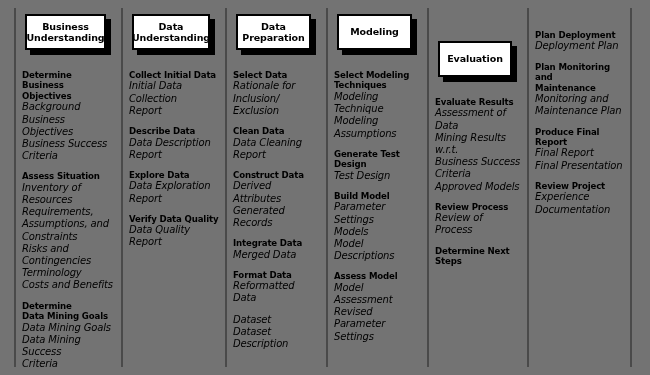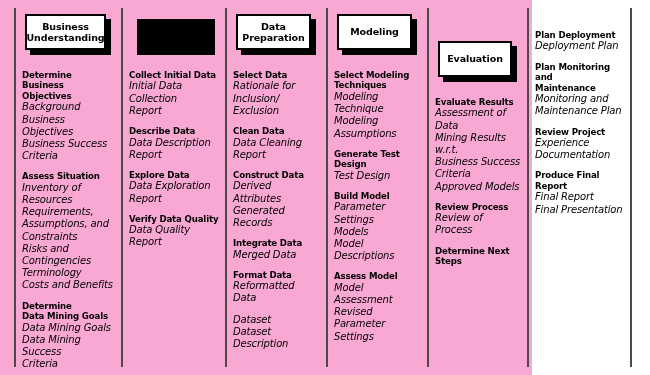--- a/index.html
+++ b/index.html
@@ -10,23 +10,23 @@
   body {
     width: 650px;
     height: 375px;
     font-family: "DejaVu Sans", sans-serif;
     color: #000000;
     overflow: hidden;
   }
 
   #diagram {
     position: relative;
-    width: 532px;
+    width: 650px;
     height: 375px;
-    background: #f9a8d4;
+    background: #737373;
   }
 
   
   .divider {
     position: absolute;
     top: 8px;
     bottom: 8px;
     width: 2px;
     background: #4a4a4a;
   }
@@ -153,20 +153,22 @@
               <div class="output">Initial Assessment of
   Tools and
   Techniques</div>
             </div>
           </div>
         </div>
       </div>
       <div class="column" style="position: absolute; left: 121px; top: 0px; width: 104px; height: 375px;">
         <div class="phase-header-wrap">
           <div class="phase-header-shadow"></div>
+          <div class="phase-header">Data
+Understanding</div>
         </div>
         <div class="body">
           <div class="group">
             <div class="task">Collect Initial Data</div>
             <div class="outputs">
               <div class="output">Initial Data Collection
   Report</div>
             </div>
           </div>
           <div class="group">
@@ -314,31 +316,31 @@
           </div>
           <div class="group">
             <div class="task">Plan Monitoring and
     Maintenance</div>
             <div class="outputs">
               <div class="output">Monitoring and
   Maintenance Plan</div>
             </div>
           </div>
           <div class="group">
+            <div class="task">Produce Final Report</div>
+            <div class="outputs">
+              <div class="output">Final Report</div>
+              <div class="output">Final Presentation</div>
+            </div>
+          </div>
+          <div class="group">
             <div class="task">Review Project</div>
             <div class="outputs">
               <div class="output">Experience
     Documentation</div>
-            </div>
-          </div>
-          <div class="group">
-            <div class="task">Produce Final Report</div>
-            <div class="outputs">
-              <div class="output">Final Report</div>
-              <div class="output">Final Presentation</div>
             </div>
           </div>
         </div>
       </div>
     </div>
   <div>
       <div class="divider" style="left: 14px;"></div>
       <div class="divider" style="left: 121px;"></div>
       <div class="divider" style="left: 225px;"></div>
       <div class="divider" style="left: 326px;"></div>

